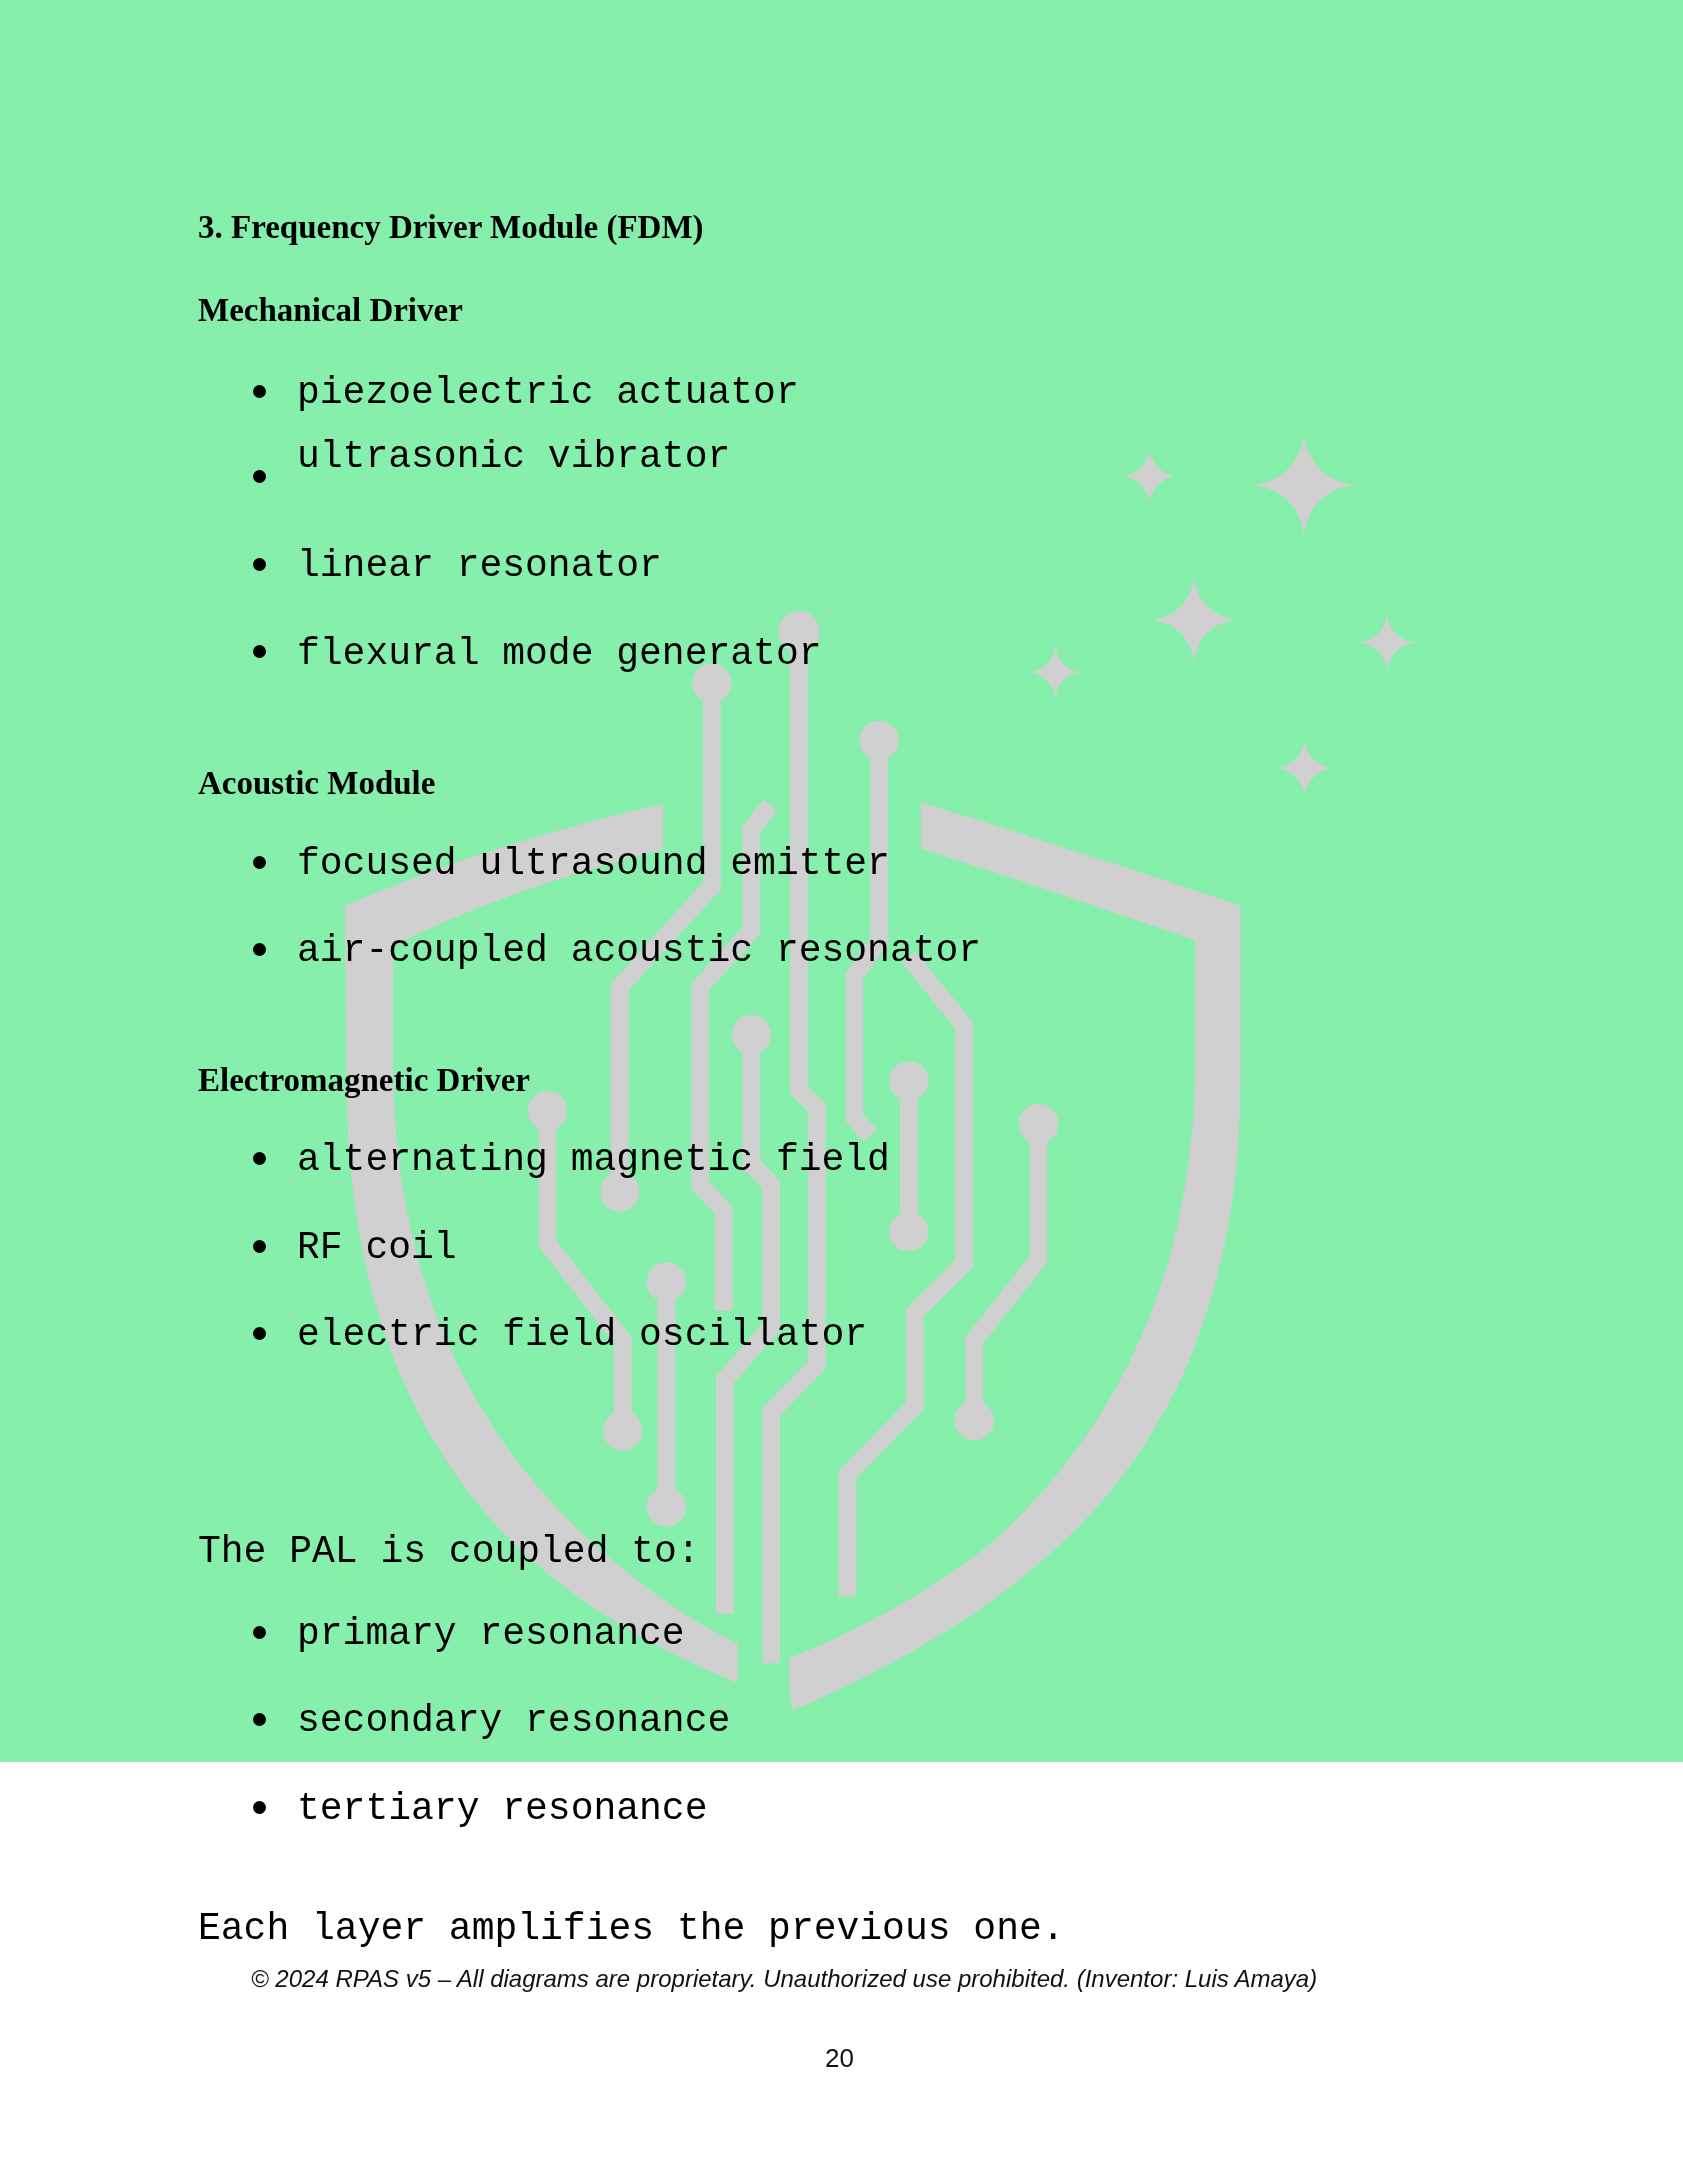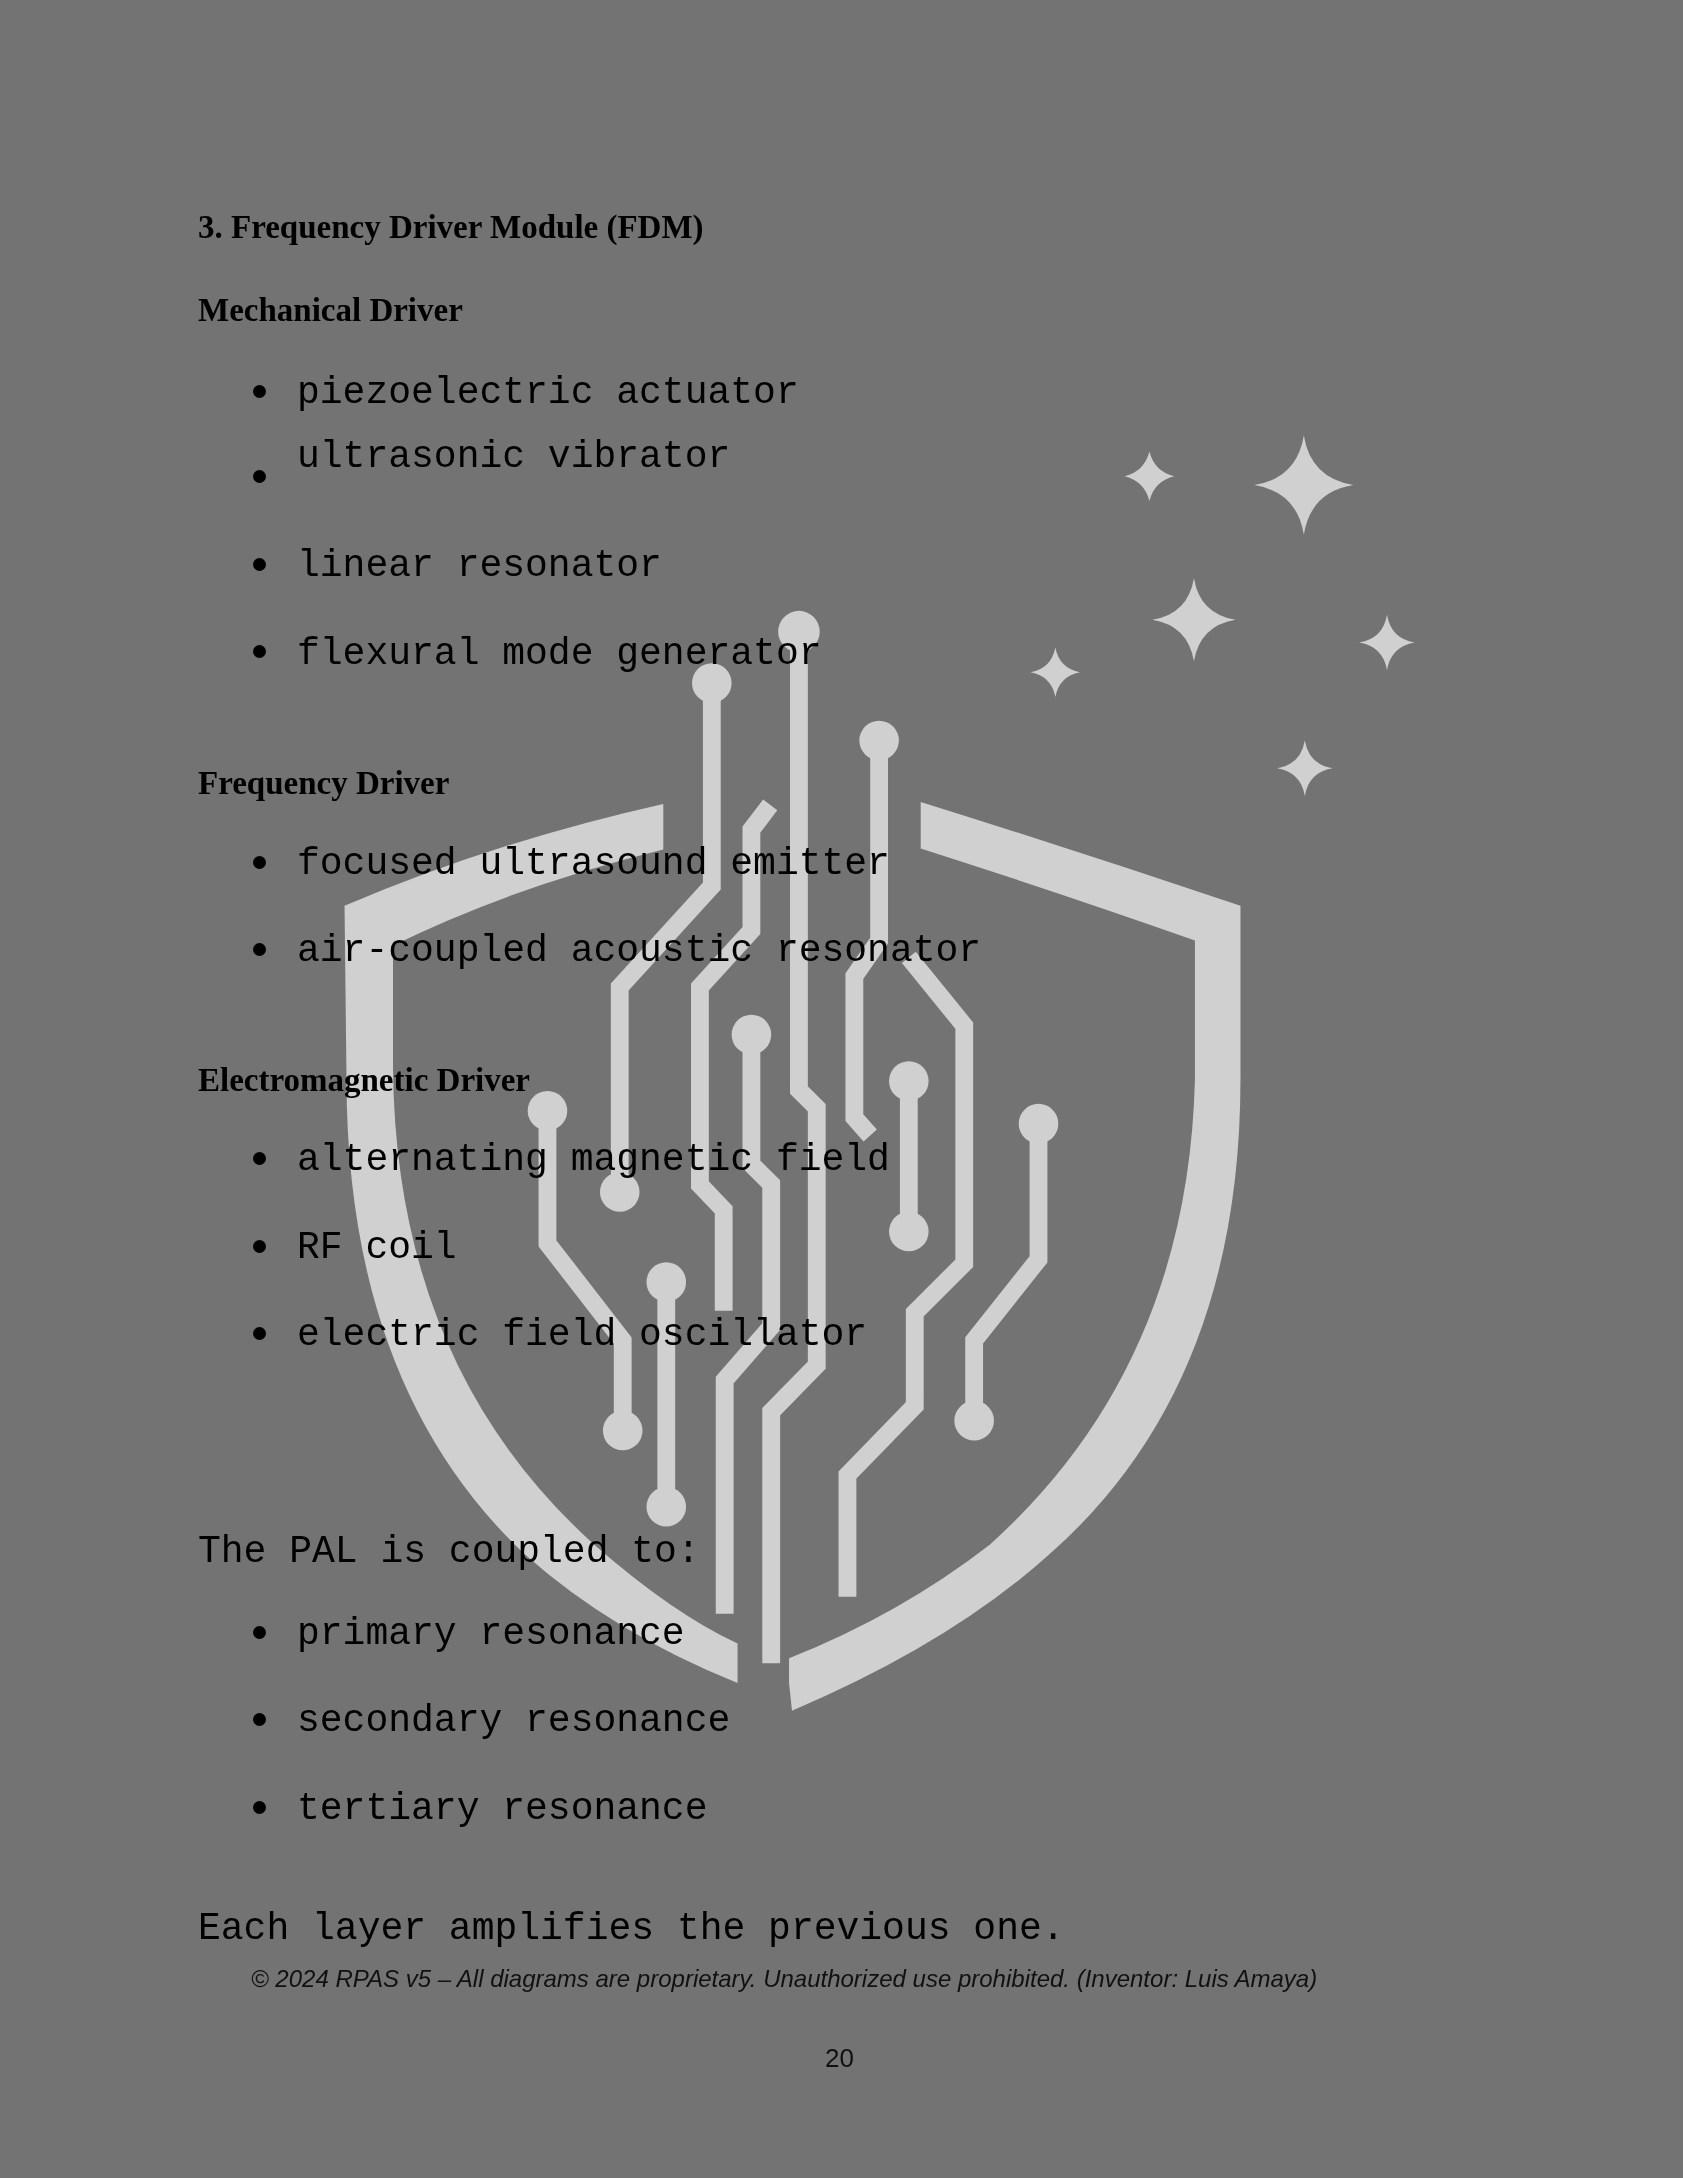--- a/index.html
+++ b/index.html
@@ -1,17 +1,17 @@
 <!DOCTYPE html>
 <html><head>
 <meta charset="utf-8">
 <style>
   html, body { margin: 0; padding: 0; background: #ffffff; }
   body { width: 1683px; height: 2178px; position: relative; overflow: hidden; }
-  .page { position: absolute; left: 0; top: 0; width: 1683px; height: 2178px; background: #737373; }
+  .page { position: absolute; left: 0; top: 0; width: 1683px; height: 1762px; background: #86efac; }
   .watermark { position: absolute; left: 0; top: 0; width: 1683px; height: 2178px; z-index: 0; }
   .txt { position: absolute; white-space: nowrap; color: #000000; z-index: 1; }
   .h { font-family: "Liberation Serif", "DejaVu Serif", serif; font-weight: bold; font-size: 33px; line-height: 33px; left: 198px; }
   .b { font-family: Liberation Mono, monospace; font-size: 38px; line-height: 30px; }
   .li { left: 297px; }
   .p { left: 198px; }
   .dot { position: absolute; width: 13px; height: 13px; border-radius: 50%; background: #000000; left: 253px; z-index: 1; }
   .footer { font-family: "Liberation Sans", "DejaVu Sans", sans-serif; font-style: italic; font-size: 24px; line-height: 24px; left: 251px; color: #111111; }
   .pagenum { font-family: "Liberation Sans", "DejaVu Sans", sans-serif; font-size: 26px; line-height: 30px; left: 825px; color: #111111; }
 </style>
@@ -80,21 +80,21 @@
   <div class="txt h" style="top:294px;">Mechanical Driver</div>
   <div class="dot" style="top:385px;"></div>
   <div class="txt b li" style="top:378px;">piezoelectric actuator</div>
   <div class="dot" style="top:470px;"></div>
   <div class="txt b li" style="top:442px;">ultrasonic vibrator</div>
   <div class="dot" style="top:558px;"></div>
   <div class="txt b li" style="top:551px;">linear resonator</div>
   <div class="dot" style="top:645px;"></div>
   <div class="txt b li" style="top:639px;">flexural mode generator</div>
 
-  <div class="txt h" style="top:767px;">Frequency Driver</div>
+  <div class="txt h" style="top:767px;">Acoustic Module</div>
   <div class="dot" style="top:856px;"></div>
   <div class="txt b li" style="top:849px;">focused ultrasound emitter</div>
   <div class="dot" style="top:943px;"></div>
   <div class="txt b li" style="top:936px;">air-coupled acoustic resonator</div>
 
   <div class="txt h" style="top:1064px;">Electromagnetic Driver</div>
   <div class="dot" style="top:1152px;"></div>
   <div class="txt b li" style="top:1145px;">alternating magnetic field</div>
   <div class="dot" style="top:1240px;"></div>
   <div class="txt b li" style="top:1233px;">RF coil</div>

